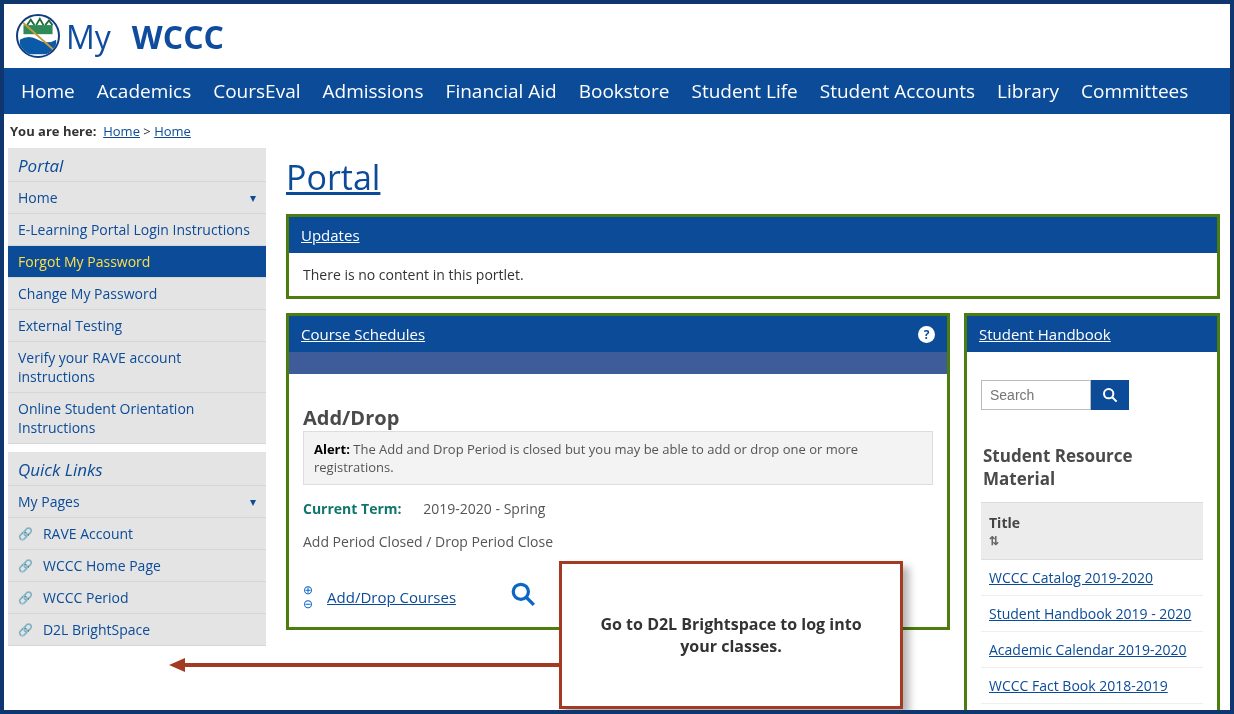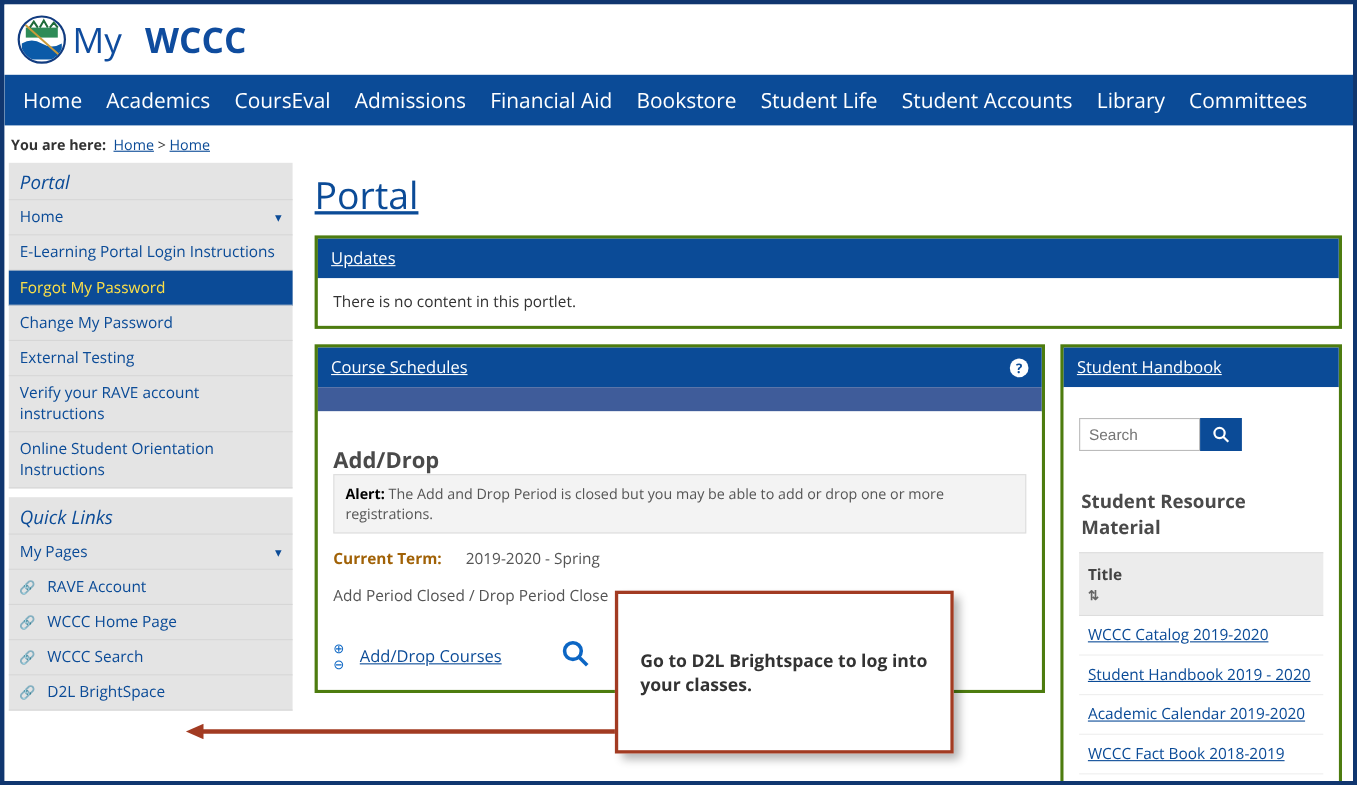--- a/index.html
+++ b/index.html
@@ -141,21 +141,21 @@
   }
   .alert-box {
     background: #f3f3f3;
     border: 1px solid #ddd;
     padding: 8px 10px;
     font-size: 13px;
     color: #555;
   }
   .alert-box .alert-label { color: #000000; font-weight: 700; }
   .term-row { margin-top: 14px; font-size: 14px; color: #555;}
-  .term-row b { color: #a16207; font-weight: 700; }
+  .term-row b { color: #0f766e; font-weight: 700; }
   .action-row {
     display: flex;
     align-items: center;
     gap: 14px;
     margin-top: 28px;
   }
   .plus-minus {
     display: flex;
     flex-direction: column;
     font-size: 12px;
@@ -217,30 +217,30 @@
     padding: 8px 8px;
     border-bottom: 1px solid #eee;
     color: #0b4b97;
     text-decoration: underline;
     font-size: 14px;
     cursor: pointer;
   }
   .callout {
     position: absolute;
     left: 555px;
-    top: 533px;
-    width: 308px;
+    top: 557px;
+    width: 344px;
     height: 148px;
     background: #fff;
     border: 3px solid #a23b22;
     box-shadow: 6px 6px 8px rgba(0,0,0,0.3);
     display: flex;
     align-items: center;
     justify-content: center;
-    text-align: left;
+    text-align: center;
     font-weight: 700;
     font-size: 16px;
     padding: 20px;
     z-index: 50;
   }
   .arrow {
     position: absolute;
     left: 165px;
     top: 654px;
     width: 392px;
@@ -336,21 +336,21 @@
         <div class="side-item">
           <span class="link-icon">🔗</span>
           <span class="lbl">RAVE Account</span>
         </div>
         <div class="side-item">
           <span class="link-icon">🔗</span>
           <span class="lbl">WCCC Home Page</span>
         </div>
         <div class="side-item">
           <span class="link-icon">🔗</span>
-          <span class="lbl">WCCC Search</span>
+          <span class="lbl">WCCC Period</span>
         </div>
         <div class="side-item">
           <span class="link-icon">🔗</span>
           <span class="lbl">D2L BrightSpace</span>
         </div>
       </div>
 
     </div>
 
     <div class="main-area">

